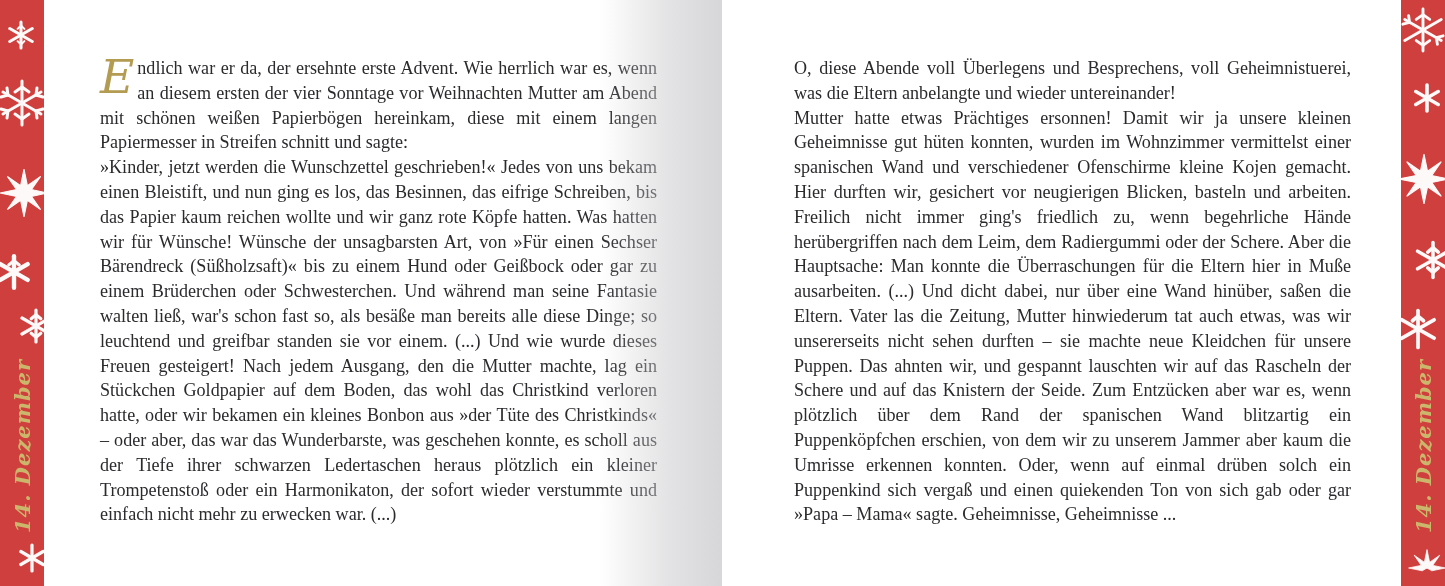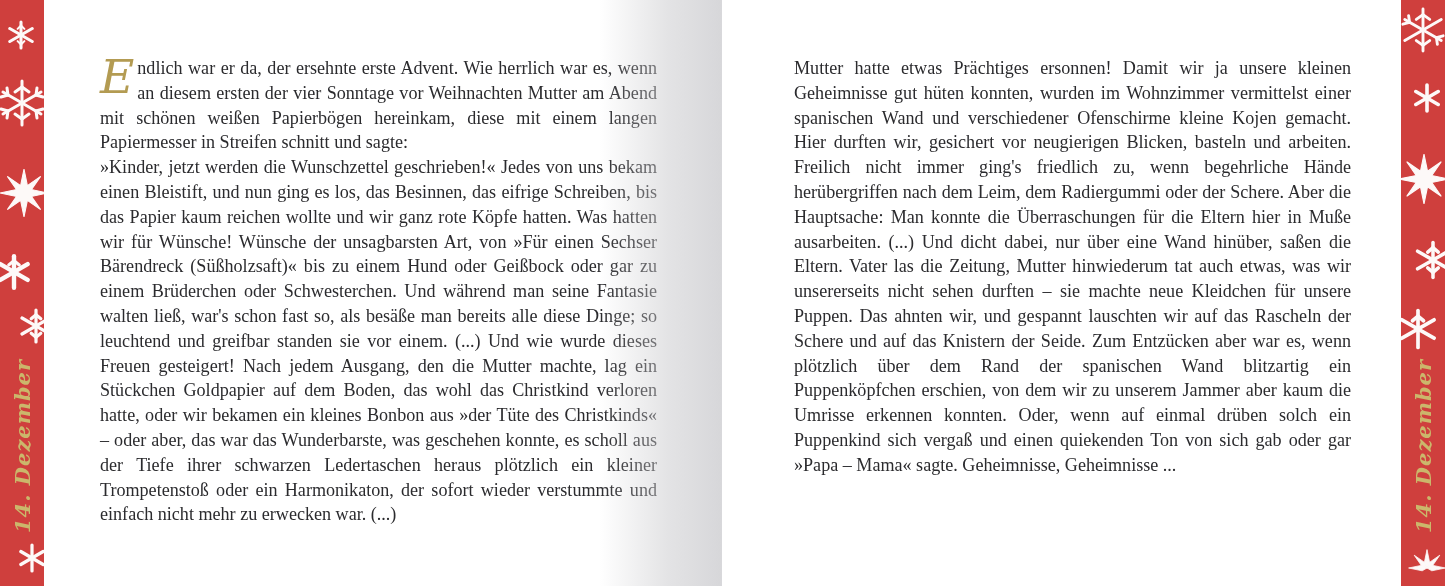--- a/index.html
+++ b/index.html
@@ -285,17 +285,18 @@
     <div class="column">
       <p><span class="dropcap">E</span><span>ndlich war er da, der ersehnte erste Advent. Wie herrlich war es, wenn an diesem ersten der vier Sonntage vor Weihnachten Mutter am Abend mit schönen weißen Papierbögen hereinkam, diese mit einem langen Papiermesser in Streifen schnitt und sagte:</span></p>
       <p><span>»Kinder, jetzt werden die Wunschzettel geschrieben!« Jedes von uns bekam einen Bleistift, und nun ging es los, das Besinnen, das eifrige Schreiben, bis das Papier kaum reichen wollte und wir ganz rote Köpfe hatten. Was hatten wir für Wünsche! Wünsche der unsagbarsten Art, von »Für einen Sechser Bärendreck (Süßholzsaft)« bis zu einem Hund oder Geißbock oder gar zu einem Brüderchen oder Schwesterchen. Und während man seine Fantasie walten ließ, war's schon fast so, als besäße man bereits alle diese Dinge; so leuchtend und greifbar standen sie vor einem. (...) Und wie wurde dieses Freuen gesteigert! Nach jedem Ausgang, den die Mutter machte, lag ein Stückchen Goldpapier auf dem Boden, das wohl das Christkind verloren hatte, oder wir bekamen ein kleines Bonbon aus »der Tüte des Christkinds« – oder aber, das war das Wunderbarste, was geschehen konnte, es scholl aus der Tiefe ihrer schwarzen Ledertaschen heraus plötzlich ein kleiner Trompetenstoß oder ein Harmonikaton, der sofort wieder verstummte und einfach nicht mehr zu erwecken war. (...)</span></p>
     </div>
   </div>
 
   <div class="gutter"></div>
 
   <div class="page page-right">
     <div class="column">
+      <p><span>O, diese Abende voll Überlegens und Besprechens, voll Geheimnistuerei, was die Eltern anbelangte und wieder untereinander!</span></p>
       <p><span>Mutter hatte etwas Prächtiges ersonnen! Damit wir ja unsere kleinen Geheimnisse gut hüten konnten, wurden im Wohnzimmer vermittelst einer spanischen Wand und verschiedener Ofenschirme kleine Kojen gemacht. Hier durften wir, gesichert vor neugierigen Blicken, basteln und arbeiten. Freilich nicht immer ging's friedlich zu, wenn begehrliche Hände herübergriffen nach dem Leim, dem Radiergummi oder der Schere. Aber die Hauptsache: Man konnte die Überraschungen für die Eltern hier in Muße ausarbeiten. (...) Und dicht dabei, nur über eine Wand hinüber, saßen die Eltern. Vater las die Zeitung, Mutter hinwiederum tat auch etwas, was wir unsererseits nicht sehen durften – sie machte neue Kleidchen für unsere Puppen. Das ahnten wir, und gespannt lauschten wir auf das Rascheln der Schere und auf das Knistern der Seide. Zum Entzücken aber war es, wenn plötzlich über dem Rand der spanischen Wand blitzartig ein Puppenköpfchen erschien, von dem wir zu unserem Jammer aber kaum die Umrisse erkennen konnten. Oder, wenn auf einmal drüben solch ein Puppenkind sich vergaß und einen quiekenden Ton von sich gab oder gar »Papa – Mama« sagte. Geheimnisse, Geheimnisse ...</span></p>
     </div>
   </div>
 
 </div>
 
 </body></html>

